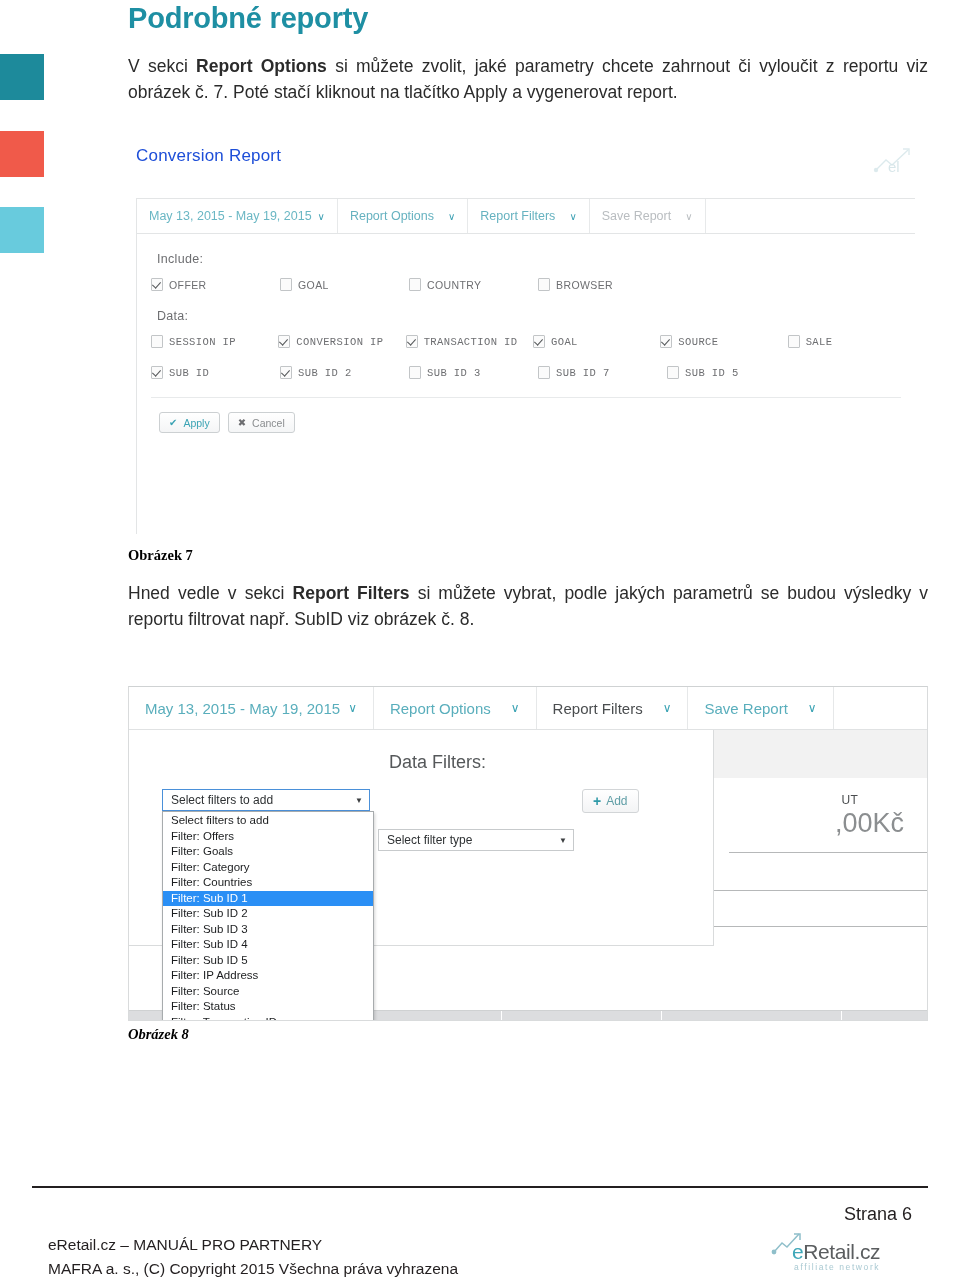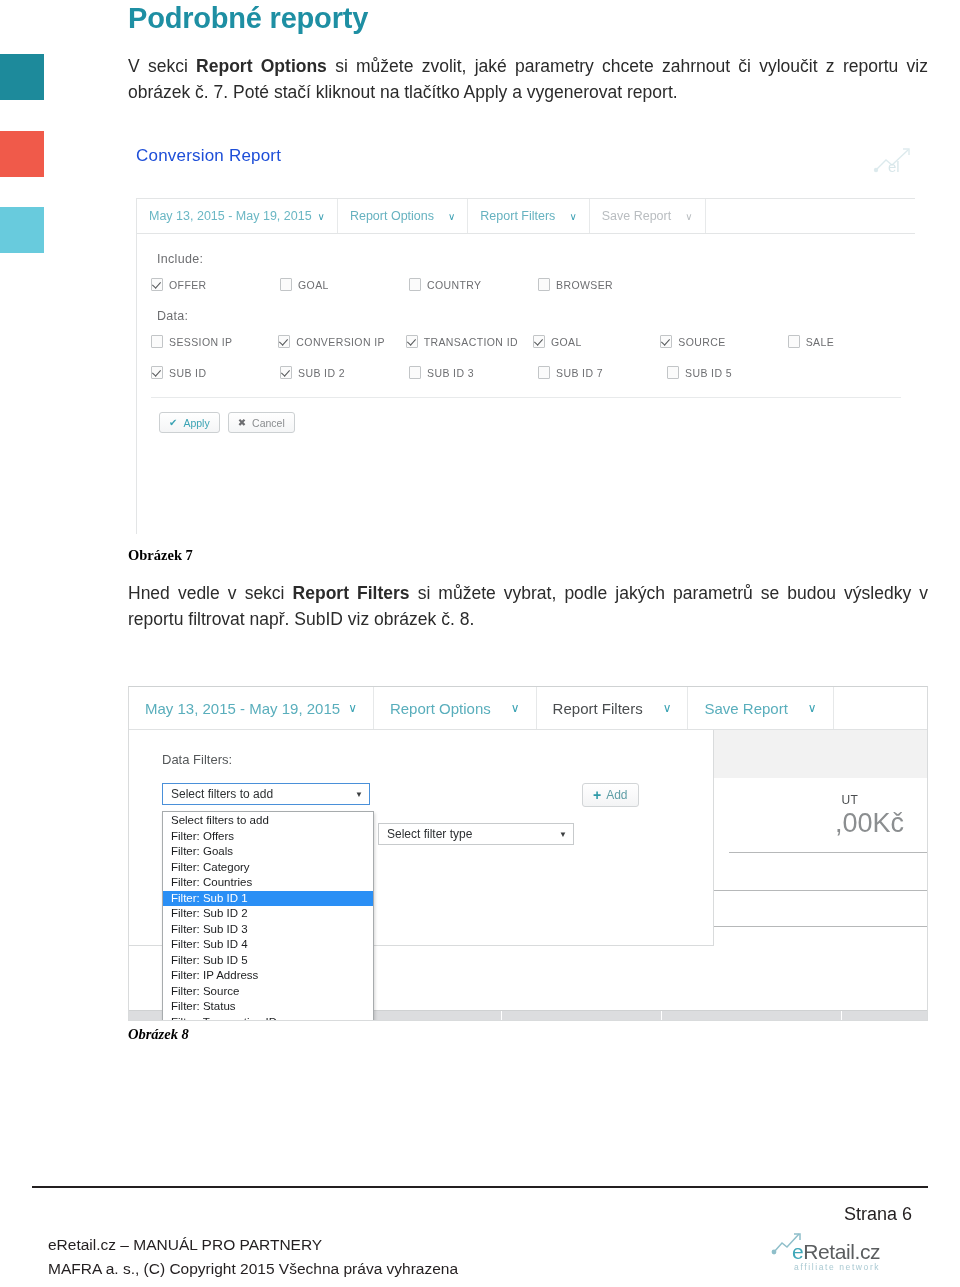--- a/index.html
+++ b/index.html
@@ -183,21 +183,21 @@
     background: linear-gradient(#ffffff,#f4f5f6);
     font-size: 10.5px;
     color: #8a8d8f;
   }
   .btn .glyph { color: #3ba3b4; font-size: 10px; }
   .btn.apply { color: #3ba3b4; }
   .btn.cancel .glyph { color: #6d6e71; }
 
   
   .c4 > .chk { width: 129px; }
-  .c6 > .chk { width: 129px; }
+  .c6 > .chk { width: 129px; font-family: Liberation Mono, monospace; }
 
   
   .fig8 {
     position: absolute;
     left: 128px;
     top: 686px;
     width: 800px;
     height: 335px;
   }
   .fig8-frame {
@@ -234,23 +234,24 @@
     position: absolute;
     left: 0; top: 0;
     width: 584px;
     height: 215px;
     background: #fff;
     border-right: 1px solid #d9dbdc;
     border-bottom: 1px solid #d9dbdc;
     z-index: 4;
   }
   .f8-card-label {
-    font-size: 13px;
+    font-size: 18px;
     color: #55585a;
     padding: 22px 0 0 33px;
+    text-align: center;
   }
   .f8-controls {
     display: flex;
     align-items: flex-start;
     gap: 8px;
     padding: 16px 0 0 33px;
   }
   .f8-select {
     position: relative;
     height: 22px;

